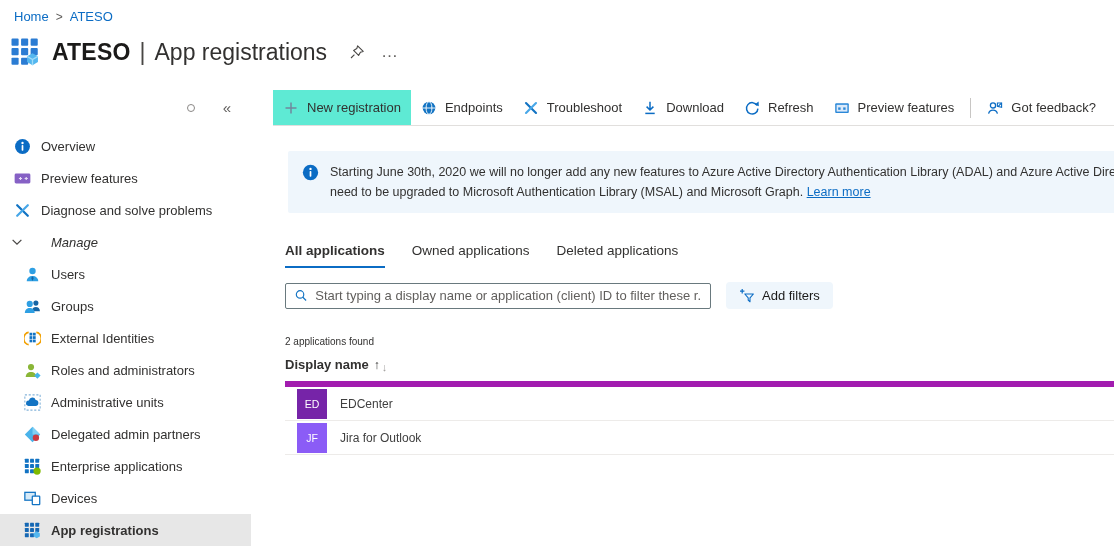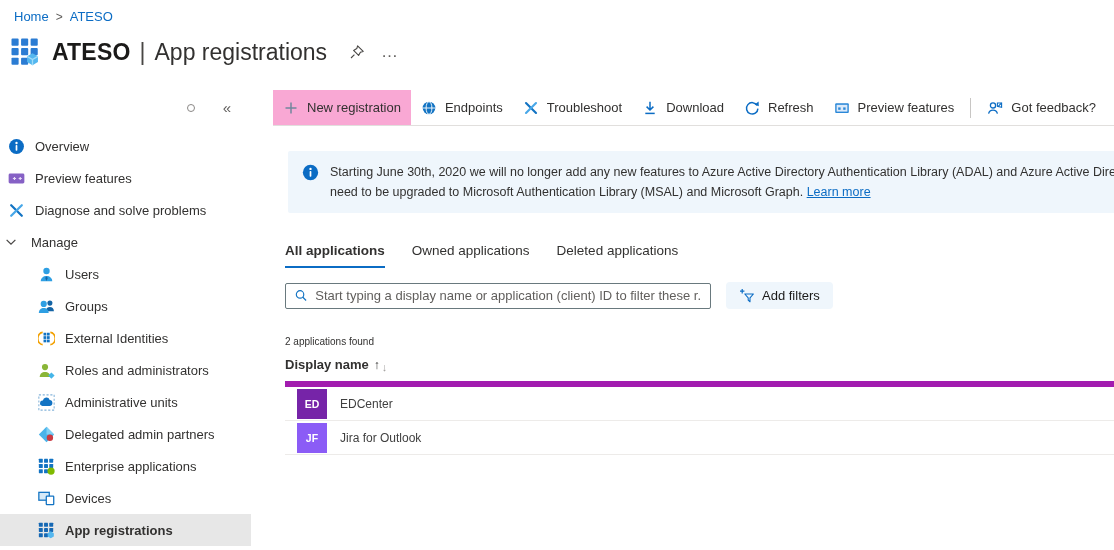--- a/index.html
+++ b/index.html
@@ -19,32 +19,32 @@
   .title-page { color:#323130; font-weight:400; }
   .title-tools { display:flex; align-items:center; gap:16px; margin-left:10px; }
   .more-glyph { color:#605e5c; font-size:17px; letter-spacing:1px; line-height:10px; }
 
   
   .sidebar { position:absolute; left:0; top:90px; width:251px; height:460px; background:#fff; }
   .sidebar-top { display:flex; justify-content:flex-end; align-items:center; gap:28px; padding:10px 20px 0 0; height:26px; }
   .circle-glyph { width:8px; height:8px; border:1.2px solid #8a8886; border-radius:50%; display:inline-block; }
   .collapse-glyph { color:#605e5c; font-size:15px; line-height:10px; cursor:pointer; }
   .side-list { margin-top:14px; font-size:13px; }
-  .side-item { height:32px; display:flex; align-items:center; gap:10px; padding-left:8px; cursor:pointer; white-space:nowrap; }
+  .side-item { height:32px; display:flex; align-items:center; gap:10px; padding-left:14px; cursor:pointer; white-space:nowrap; }
   .side-item svg { flex:0 0 auto; }
-  .side-item.manage-row { padding-left:4px; gap:13px; color:#323130; }
-  .side-item.nested { padding-left:38px; }
+  .side-item.manage-row { padding-left:10px; gap:27px; color:#323130;font-style:italic; }
+  .side-item.nested { padding-left:24px; }
   .side-item.selected { background:#e7e7e7; font-weight:600; }
 
   
   .content { position:absolute; left:273px; top:90px; width:841px; height:460px; }
   .toolbar { display:flex; align-items:center; height:36px; border-bottom:1px solid #e1dfdd; }
   .tb-btn { display:flex; align-items:center; gap:8px; height:35px; padding:0 10px; background:none; border:none;
     font:13px "Liberation Sans", sans-serif; color:#323130; cursor:pointer; white-space:nowrap; }
-  .tb-btn.highlight { background:#f9a8d4; }
+  .tb-btn.highlight { background:#5eead4; }
   .tb-sep { width:1px; height:20px; background:#c8c6c4; margin:0 6px; }
 
   .banner { margin:25px 0 0 15px; width:900px; background:#eff6fc; border-radius:2px;
     padding:11px 14px; display:flex; gap:11px; align-items:flex-start; }
   .banner-text { font-size:12.5px; line-height:1.6; overflow:hidden; }
   .banner-line1 { white-space:nowrap; }
   .banner a { color:#0b6cc4; }
 
   .tabs { margin:30px 0 0 12px; display:flex; gap:27px; font-size:13.5px; border-bottom:0;text-align:center; }
   .tab { padding-bottom:8px; cursor:pointer; color:#323130; border-bottom:2px solid transparent; }
@@ -56,21 +56,21 @@
   .search-box input::placeholder { color:#605e5c; }
   .add-filters { display:flex; align-items:center; gap:7px; background:#eff6fc; border:none; border-radius:4px;
     height:27px; padding:8px 13px; font:13px "Liberation Sans", sans-serif; color:#1b1a19; cursor:pointer; }
 
   .count { margin:27px 0 0 12px; font-size:10px; }
   .list { margin:10px 0 0 12px; }
   .table-head { display:flex; align-items:center; gap:5px; font-size:13px; font-weight:700; padding-bottom:9px; border-bottom:6px solid #a21caf; }
   .sort-up { font-size:12px; color:#323130; font-weight:400; }
   .sort-down { font-size:11px; color:#a19f9d; font-weight:400; margin-left:-3px; position:relative; top:2px; }
   .app-row { display:flex; align-items:center; gap:13px; height:34px; padding-left:12px; border-bottom:1px solid #edebe9; cursor:pointer; }
-  .avatar { width:30px; height:30px; display:flex; align-items:center; justify-content:center; color:#fff; font-size:10.5px; font-weight:700; }
+  .avatar { width:30px; height:30px; display:flex; align-items:center; justify-content:center; color:#fff; font-size:10.5px; font-weight:400; }
   .app-row a { color:#404040; font-size:12px; text-decoration:none; }
 </style>
 </head>
 <body>
 
 <div class="page">
 
   <div class="breadcrumb">
     <a>Home</a>
     <span class="crumb-sep">&gt;</span>

